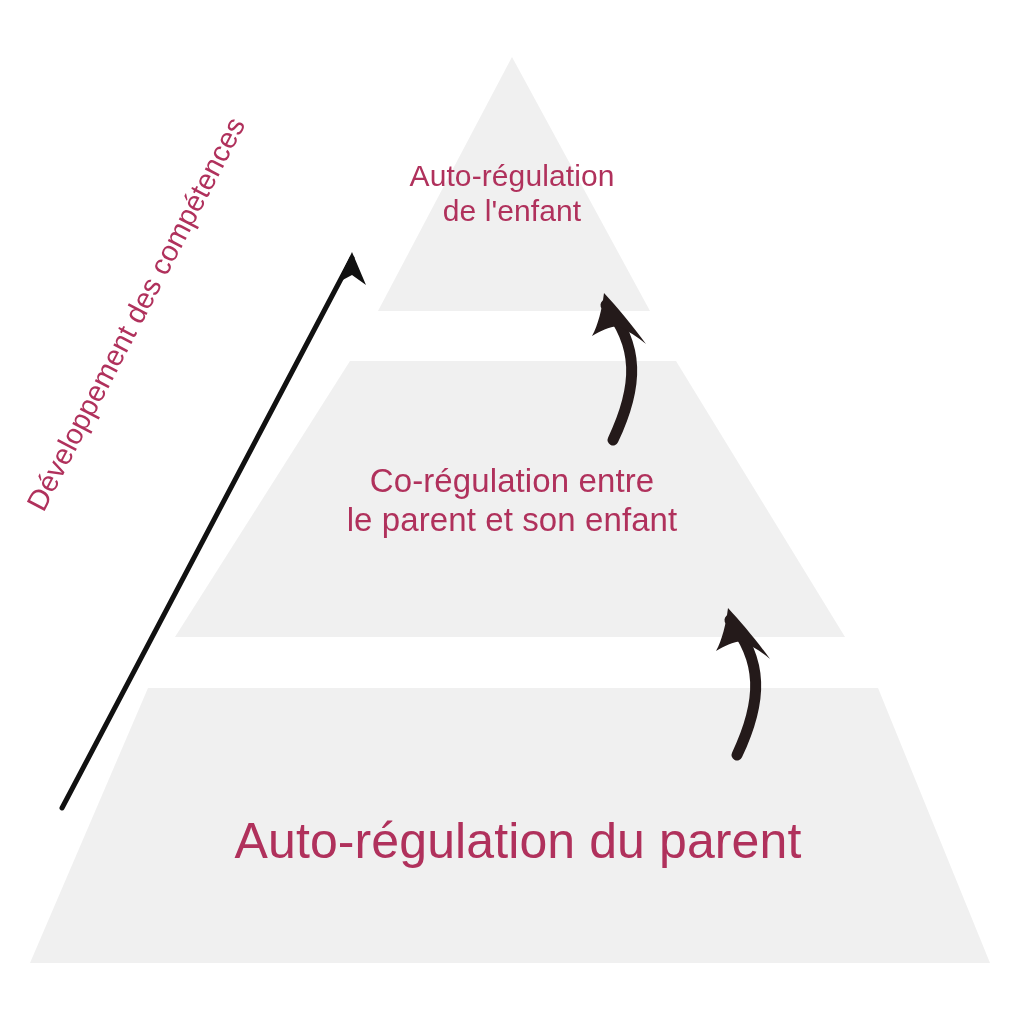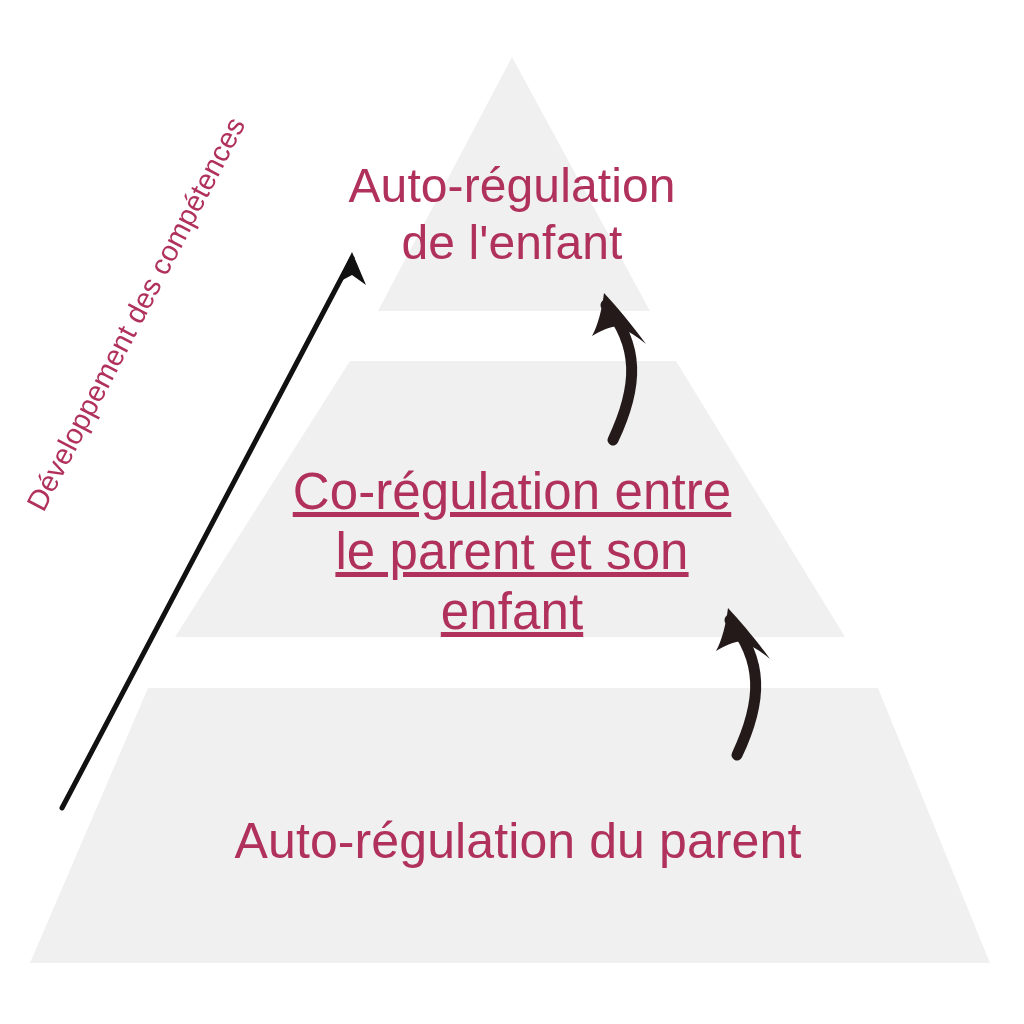--- a/index.html
+++ b/index.html
@@ -32,28 +32,27 @@
     color: #b0315c;
     font-family: "Liberation Sans", sans-serif;
     line-height: 1.18;
     white-space: pre-line;
     letter-spacing: 0.1px;
   }
   #label-top {
     left: 262px;
     top: 158px;
     width: 500px;
-    font-size: 48px;
+    font-size: 30px;
   }
   #label-middle {
     left: 262px;
     top: 462px;
     width: 500px;
-    font-size: 51px;
-    text-decoration: underline;
+    font-size: 33px;
   }
   #label-bottom {
     left: 168px;
     top: 812px;
     width: 700px;
     font-size: 50px;
   }
   #axis-label {
     position: absolute;
     left: 35px;

